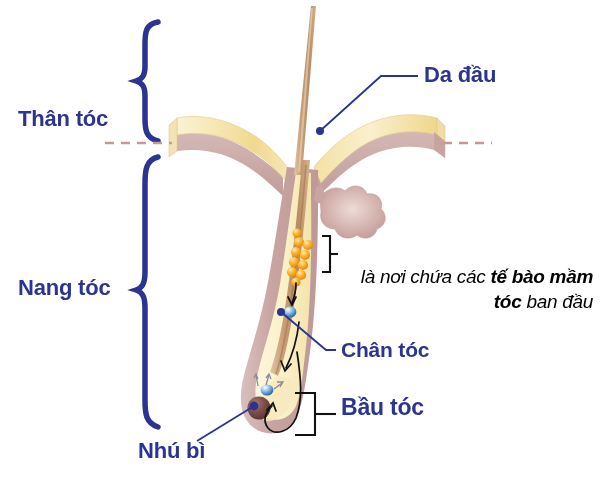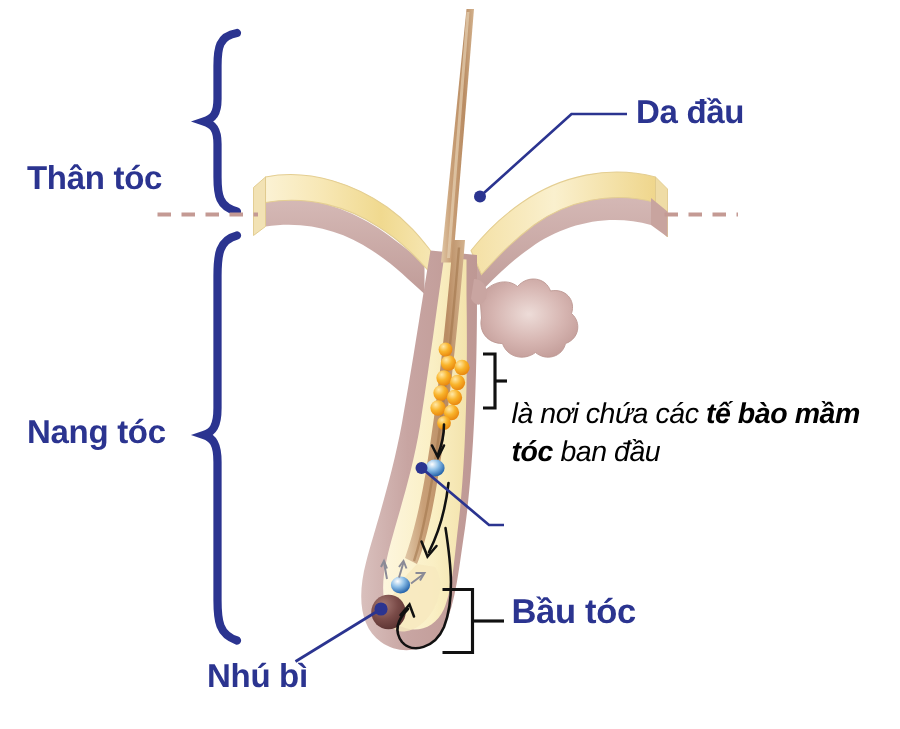--- a/index.html
+++ b/index.html
@@ -51,20 +51,21 @@
     left: 341px;
     top: 264px;
     width: 252px;
     color: #000000;
     font-family: "Liberation Sans", sans-serif;
     font-style: italic;
     font-size: 19px;
     line-height: 25px;
     font-weight: normal;
     letter-spacing: -0.3px;
+    text-align: right;
   }
   .desc b {
     font-weight: bold;
     font-style: italic;
   }
 </style>
 </head>
 <body>
 
 <div id="diagram-root">
@@ -288,17 +289,18 @@
     <g>
       <line x1="105" y1="143" x2="172" y2="143" stroke="#C49A94" stroke-width="2.6" stroke-dasharray="9 7"></line>
       <line x1="443" y1="143" x2="492" y2="143" stroke="#C49A94" stroke-width="2.6" stroke-dasharray="9 7"></line>
     </g>
   </svg>
 
   <div class="lbl lbl-than">Thân tóc</div>
   <div class="lbl lbl-nhu">Nhú bì</div>
   <div class="lbl lbl-nang">Nang tóc</div>
   <div class="lbl lbl-da">Da đầu</div>
+  <div class="lbl lbl-chan">Chân tóc</div>
   <div class="lbl lbl-bau">Bầu tóc</div>
 
   <div class="desc"><span>là nơi chứa các </span><b>tế bào</b> <b>mầm tóc</b><span> ban đầu</span></div>
 
 </div>
 
 </body></html>

